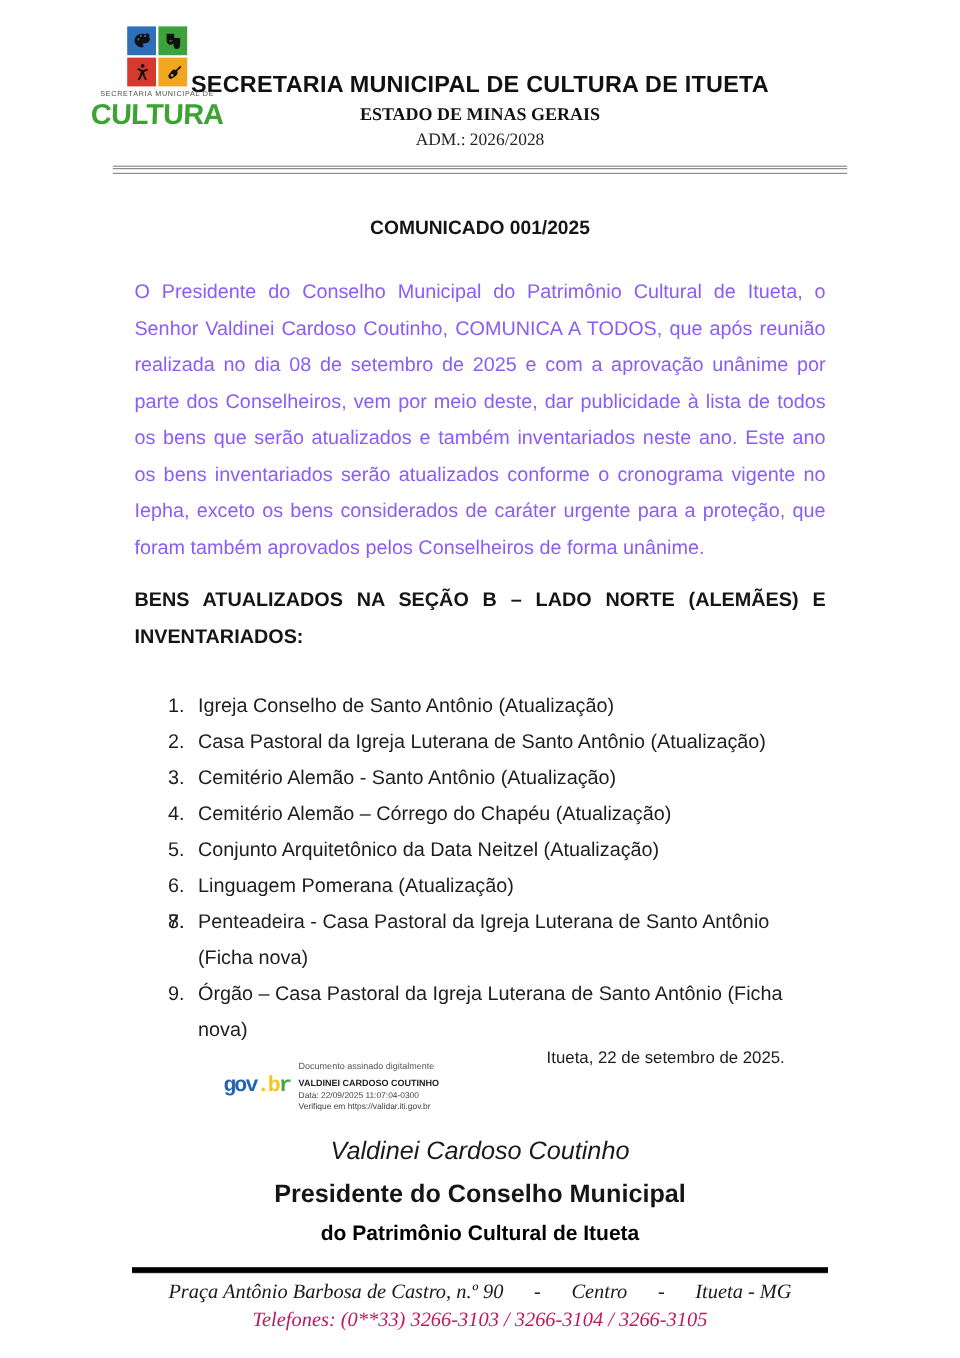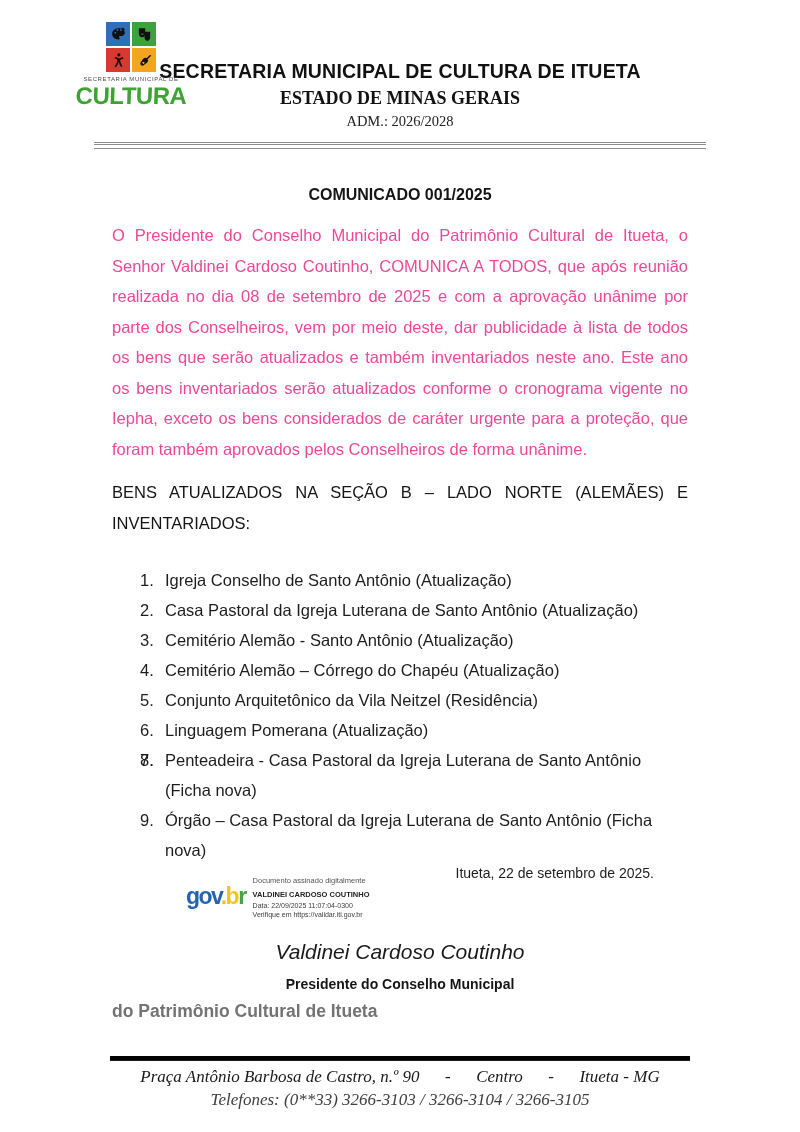--- a/index.html
+++ b/index.html
@@ -10,54 +10,54 @@
   
   .header { position:relative; }
   .logo { position:absolute; left:72px; top:22px; width:118px; text-align:center; }
   .logo-grid { width:50px; margin:0 auto; display:grid; grid-template-columns:24px 24px; grid-template-rows:24px 24px; gap:2px; }
   .logo-sq { display:flex; align-items:center; justify-content:center; }
   .logo-sq svg { width:17px; height:17px; fill:#101010; }
   .logo-caption { margin-top:4px; font-size:6px; letter-spacing:0.6px; color:#4c4c4c; white-space:nowrap; }
   .logo-wordmark { margin-top:0px; font-size:24px; font-weight:900; letter-spacing:-0.5px; color:#3da332; transform:skewX(-2deg); }
   .titles { text-align:center; padding-top:60px; }
   .doc-title { font-size:19.5px; font-weight:bold; color:#111; letter-spacing:0.2px; }
-  .doc-subtitle { margin-top:5px; font-family:"Liberation Serif","DejaVu Serif",serif; font-size:18px; font-weight:bold; color:#111; }
+  .doc-subtitle { margin-top:5px; font-family:"Liberation Serif","DejaVu Serif",serif; font-size:15px; font-weight:bold; color:#111; }
   .doc-adm { margin-top:4px; font-family:"Liberation Serif","DejaVu Serif",serif; font-size:14.5px; color:#222; }
   .rule-a { margin:12px 94px 0 94px; height:3px; border-top:1px solid #8d8d8d; border-bottom:1px solid #8d8d8d; }
   .rule-b { margin:3px 94px 0 94px; border-top:1px solid #8d8d8d; }
 
   
   .content { margin:0 112px; }
   .comunicado { margin-top:37px; text-align:center; font-size:16px; font-weight:bold; color:#151515; }
-  .intro { margin-top:16px; font-size:16.5px; line-height:30.5px; text-align:justify; color:#ec4899; }
-  .section-heading { margin-top:13px; font-size:16.5px; font-weight:normal; line-height:31px; text-align:justify; color:#151515; }
+  .intro { margin-top:28px; font-size:16.5px; line-height:30.5px; text-align:justify; color:#8b5cf6; }
+  .section-heading { margin-top:13px; font-size:16.5px; font-weight:bold; line-height:31px; text-align:justify; color:#151515; }
   .bens-list { margin-top:26px; list-style:none; }
   .bens-list li { position:relative; padding-left:53px; line-height:30px; font-size:16.5px; color:#1d1d1d; }
   .bens-list .num { position:absolute; left:28px; }
   .date-line { margin-top:0; text-align:right; padding-right:34px; font-size:14px; color:#1d1d1d; }
 
   
   .stamp { margin-top:-6px; margin-left:74px; display:flex; align-items:center; gap:7px; }
-  .govbr-logo { font-weight:900; font-size:23px; letter-spacing:-1.5px; white-space:nowrap; font-family:Liberation Sans, sans-serif; }
+  .govbr-logo { font-weight:900; font-size:18px; letter-spacing:-1.5px; white-space:nowrap; font-family:Liberation Mono, monospace; }
   .gb-gov { color:#2563b1; } .gb-dot { color:#f6c41f; } .gb-b { color:#f6c41f; } .gb-r { color:#43a643; }
   .stamp-lines { padding-top:1px; }
   .stamp-l1 { font-size:7.5px; color:#555; margin-bottom:5px; }
   .stamp-name { font-size:7.5px; font-weight:bold; color:#222; }
   .stamp-date, .stamp-verify { font-size:7px; color:#3c3c3c; margin-top:2.5px; }
 
   
   .sig-name { margin-top:22px; text-align:center; font-size:21px; font-style:italic; color:#1a1a1a; }
-  .sig-role1 { margin-top:12px; text-align:center; font-size:14px; font-weight:bold; color:#151515; }
-  .sig-role2 { margin-top:9px; font-size:17.5px; font-weight:bold; color:#737373; }
+  .sig-role1 { margin-top:12px; text-align:center; font-size:21px; font-weight:bold; color:#151515; }
+  .sig-role2 { margin-top:9px; text-align:center; font-size:17.5px; font-weight:bold; color:#000000; }
 
   
   .footer { position:absolute; left:0; right:0; top:1056px; }
   .footer-rule { margin:0 110px; height:2px; border-top:4px solid #000; border-bottom:1px solid #1c1c1c; }
   .footer-address { margin-top:6px; text-align:center; font-family:"Liberation Serif","DejaVu Serif",serif; font-style:italic; font-size:17px; color:#1a1a1a; white-space:pre; }
-  .footer-phones { margin-top:3px; text-align:center; font-family:"Liberation Serif","DejaVu Serif",serif; font-style:italic; font-size:17px; color:#404040; }
+  .footer-phones { margin-top:3px; text-align:center; font-family:"Liberation Serif","DejaVu Serif",serif; font-style:italic; font-size:17px; color:#be185d; }
 </style>
 </head>
 <body>
 
 <div class="page">
 
   <div class="header">
     <div class="logo">
       <div class="logo-grid">
         <div class="logo-sq" style="background:#2e6fb7">
@@ -117,21 +117,21 @@
     <span class="itext">Cemitério Alemão - Santo Antônio (Atualização)</span>
   </li>
 
   <li>
     <span class="num">4.</span>
     <span class="itext">Cemitério Alemão – Córrego do Chapéu (Atualização)</span>
   </li>
 
   <li>
     <span class="num">5.</span>
-    <span class="itext">Conjunto Arquitetônico da Vila Neitzel (Residência)</span>
+    <span class="itext">Conjunto Arquitetônico da Data Neitzel (Atualização)</span>
   </li>
 
   <li>
     <span class="num">6.</span>
     <span class="itext">Linguagem Pomerana (Atualização)</span>
   </li>
 
   <li>
     <span class="num">7.</span>
   </li>

